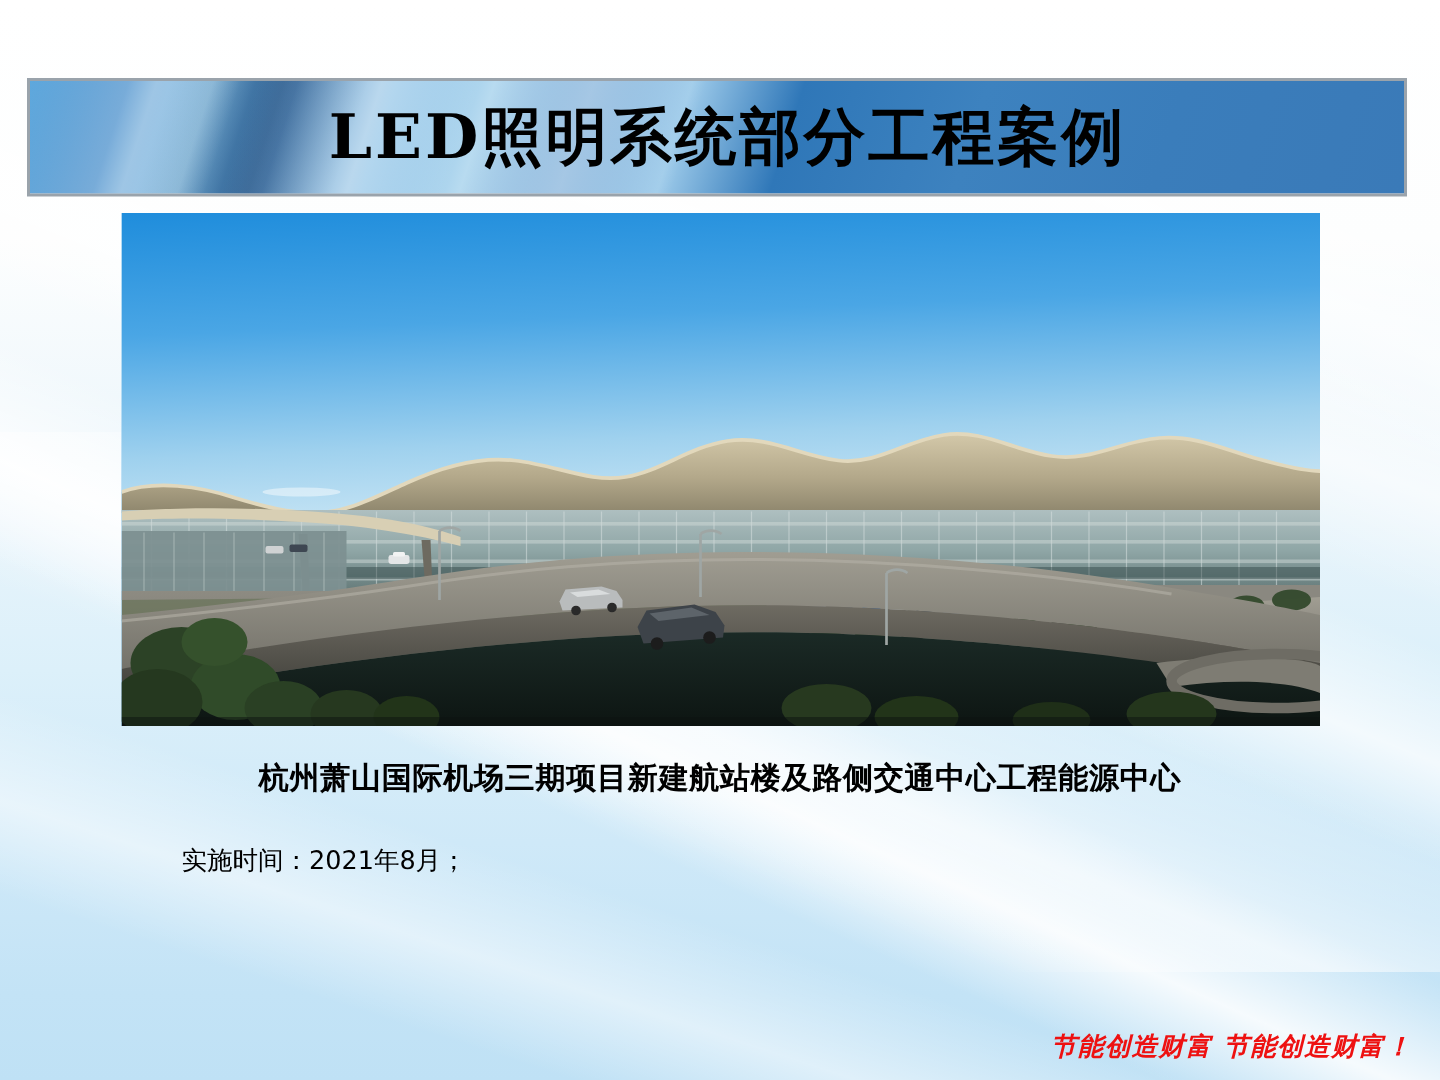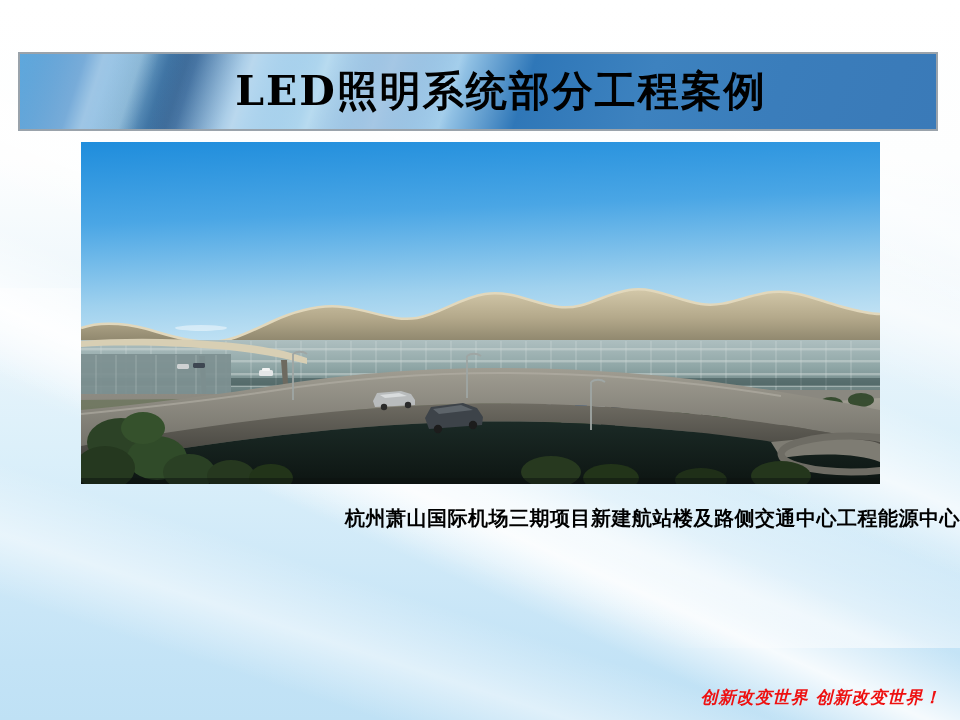--- a/index.html
+++ b/index.html
@@ -49,34 +49,34 @@
       linear-gradient(108deg,rgba(255,255,255,0) 16%,rgba(255,255,255,.55) 25%,rgba(255,255,255,0) 32%),
       linear-gradient(108deg,rgba(10,45,90,0) 10%,rgba(10,45,90,.45) 18%,rgba(10,45,90,0) 24%),
       linear-gradient(108deg,rgba(255,255,255,0) 33%,rgba(255,255,255,.5) 40%,rgba(255,255,255,0) 48%);
   }
   .banner-title{
     position:absolute;left:0;top:0;width:100%;height:100%;
     display:flex;align-items:center;justify-content:center;
     font-family:"DejaVu Serif","Liberation Serif",serif;
     font-weight:bold;font-size:41px;letter-spacing:2px;color:#000000;
     white-space:nowrap;
-    padding-left:14px;box-sizing:border-box;margin-left:16px;
+    padding-left:14px;box-sizing:border-box;
   }
 
   
   .photo{
     position:absolute;left:81px;top:142px;width:799px;height:342px;
     overflow:hidden;background:#8ec9ef;
   }
   .photo svg{display:block;width:100%;height:100%;}
 
   
   .caption{
     position:absolute;left:0;top:505px;width:960px;
-    text-align:right;
+    text-align:center;
     font-family:"DejaVu Sans","Liberation Sans",sans-serif;
     font-weight:bold;font-size:20px;color:#000000;
     letter-spacing:.5px;
     white-space:nowrap;
   }
 
   
   .body-text{
     position:absolute;left:95px;top:562px;width:790px;
     font-family:"DejaVu Sans","Liberation Sans",sans-serif;
@@ -359,17 +359,18 @@
         <ellipse cx="620" cy="338" rx="26" ry="12" fill="#1f2f18"></ellipse>
       </g>
 
       <rect x="0" y="336" width="799" height="6" fill="#0b120f" opacity=".5"></rect>
     </svg>
   </div>
 
   <div class="caption">杭州萧山国际机场三期项目新建航站楼及路侧交通中心工程能源中心</div>
 
   <div class="body-text">
+    <p class="indent">实施时间：2021年8月；</p>
   </div>
 
-  <div class="slogan">创新改变世界 创新改变世界！</div>
+  <div class="slogan">节能创造财富 节能创造财富！</div>
 
 </div>
 
 </body></html>

